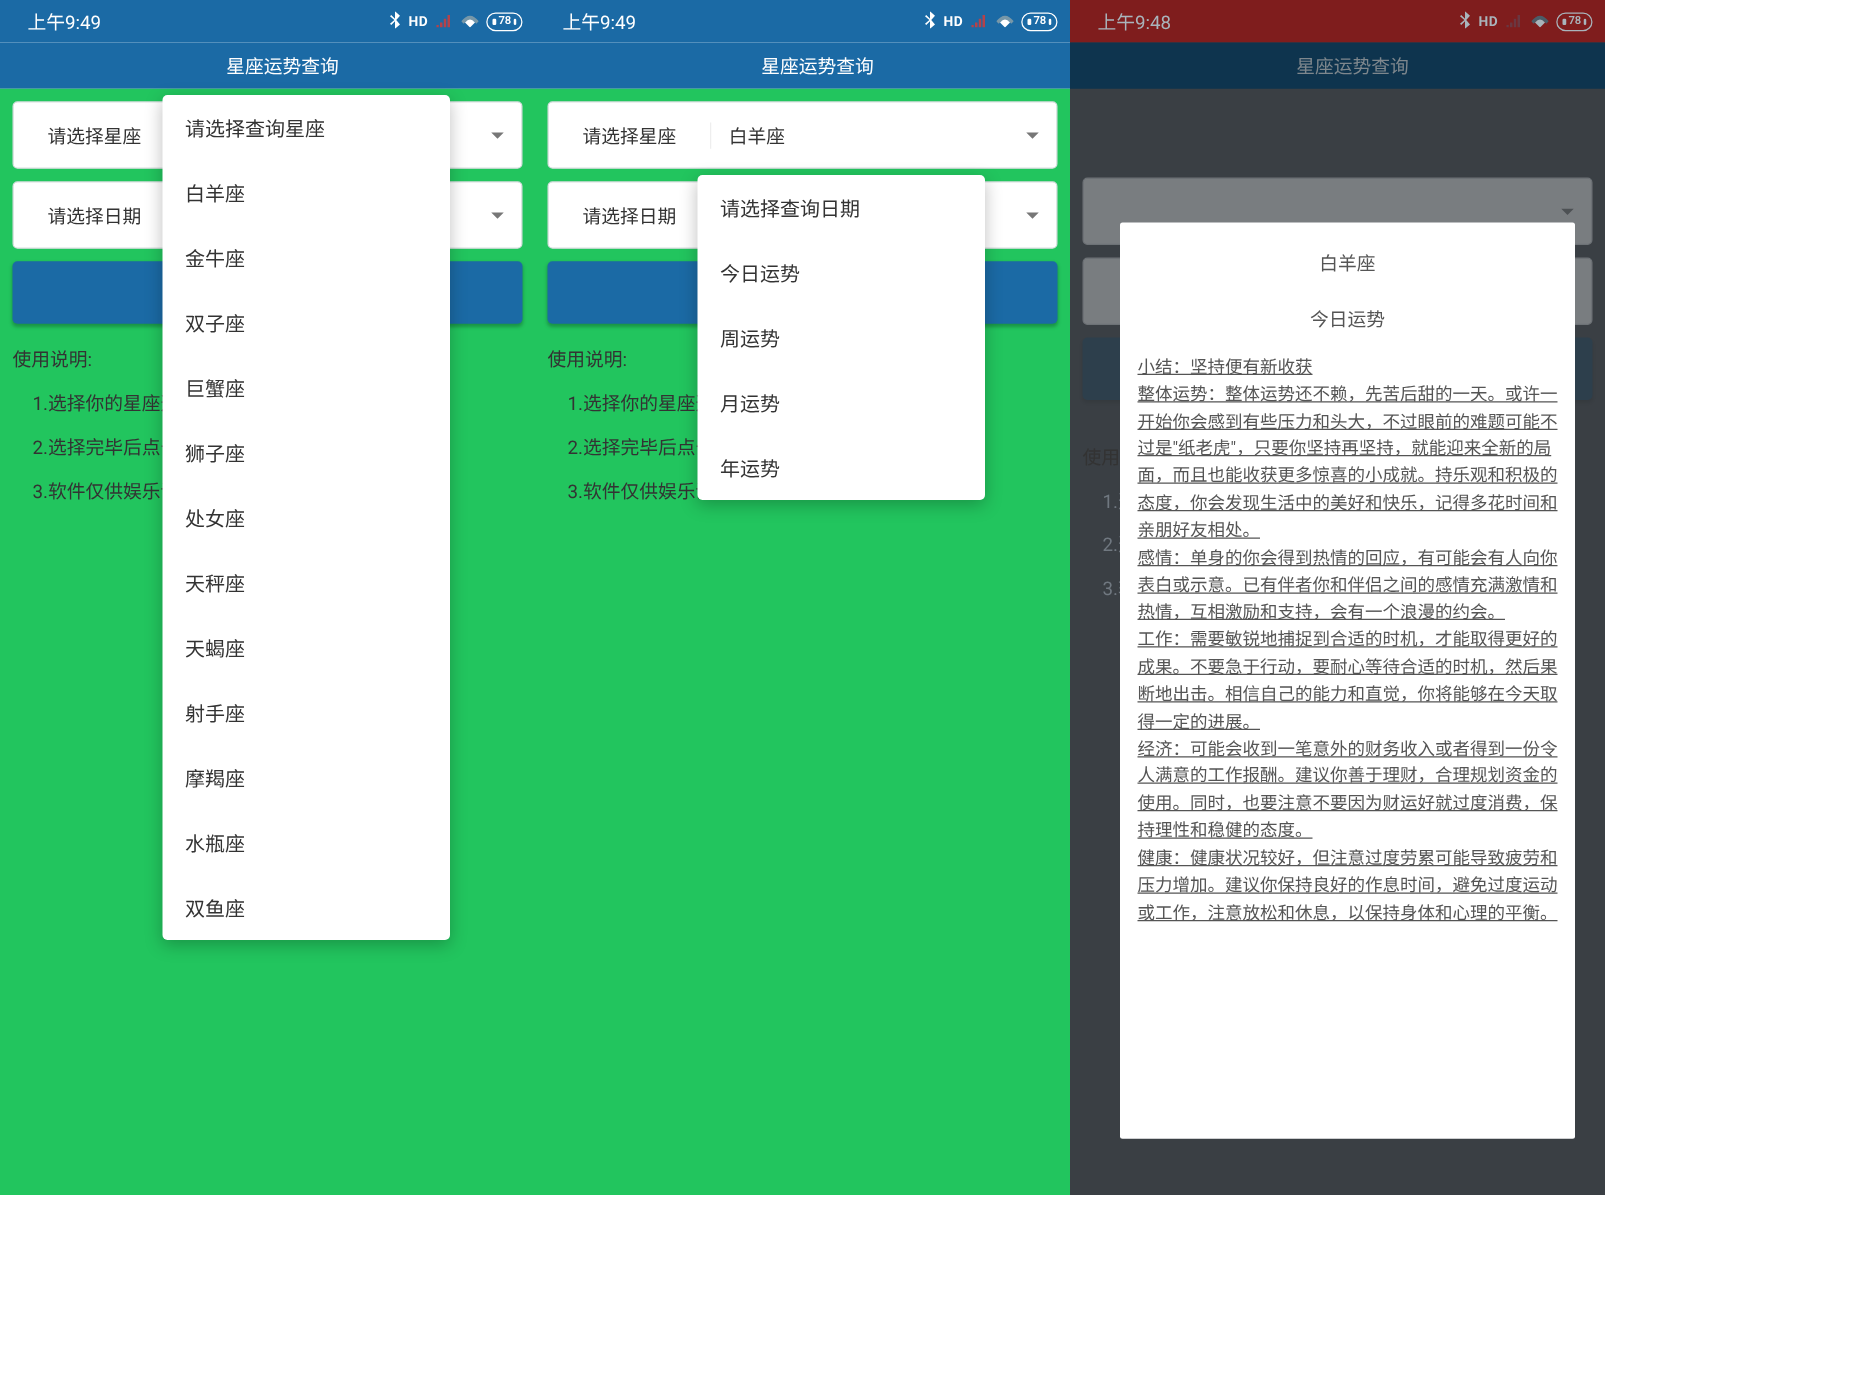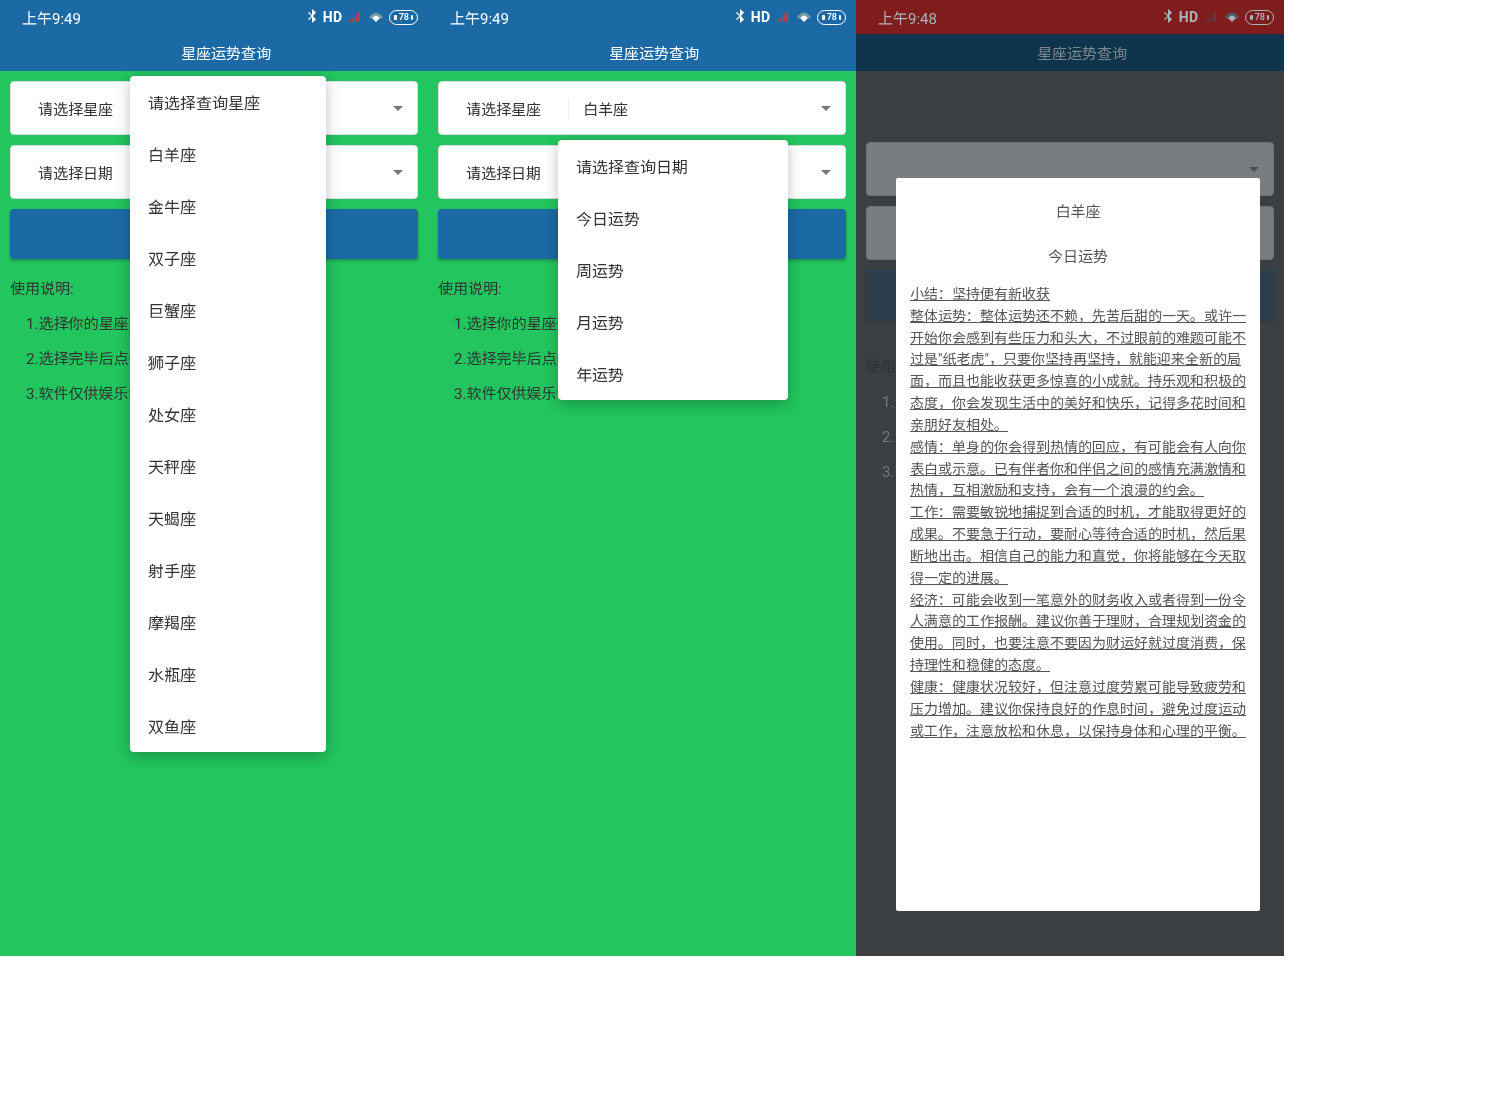--- a/index.html
+++ b/index.html
@@ -7,21 +7,21 @@
     .row { display:flex; width:100%; height:100%; }
     .phone { width:428px; height:956px; position:relative; background:#fff; overflow:hidden; display:flex; flex-direction:column; }
     .phone.dimmed { background:#3a3f44; }
     .phone.dimmed .body-area { background:transparent; }
     
     .status-bar { height:34px; background:#1b6aa5; color:#fff; display:flex; align-items:center; justify-content:space-between; padding:0 10px 0 22px; font-size:15px;gap:16px; }
     .phone.dimmed .status-bar { background:#7f1d1d; color:#a9b4bb; }
     .status-right { display:flex; align-items:center; gap:6px; font-size:12px; }
     .bt-icon svg, .hd-icon svg, .sig1 svg, .sig2 svg { fill:#fff; }
     .phone.dimmed .bt-icon svg,.phone.dimmed .hd-icon svg,.phone.dimmed .sig1 svg,.phone.dimmed .sig2 svg { fill:#a9b4bb; }
-    .hd { font-size:14px; font-weight:700; letter-spacing:0.5px; line-height:1;}
+    .hd { font-size:11px; font-weight:700; letter-spacing:0.5px; line-height:1;}
     .sig { display:inline-block; }
     .batt { display:inline-flex; align-items:center; border:1.5px solid #fff; border-radius:8px; padding:0 4px; height:15px; font-size:9px; font-weight:600; }
     .phone.dimmed .batt { border-color:#a9b4bb; }
     .batt-dot{width:3px;height:5px;background:#fff;border-radius:1px;margin-right:2px;}
     .phone.dimmed .batt-dot{background:#a9b4bb;}
     .batt-tip{width:2px;height:5px;background:#fff;border-radius:1px;margin-left:2px;}
     .phone.dimmed .batt-tip{background:#a9b4bb;}
     
     .title-bar { height:37px; background:#1b6aa5; color:#fff; display:flex; align-items:center; justify-content:center; font-size:15px;padding-left:24px; }
     .phone.dimmed .title-bar { background:#0e344e; color:#7e878d; }
@@ -93,21 +93,21 @@
         <div class="chevron-wrap">
             <span class="chevron"></span>
           </div>
       </div>
       <div class="btn-query"></div>
       <div class="instructions-title">使用说明:</div>
       <div class="instructions-line hidden-overflow">1.选择你的星座选择查询</div>
       <div class="instructions-line hidden-overflow">2.选择完毕后点击'查询'</div>
       <div class="instructions-line hidden-overflow">3.软件仅供娱乐请勿用于</div>
 
-      <div class="popup" style="left:130px; top:5px; width:196px;">
+      <div class="popup" style="left:130px; top:5px; width:230px;">
         <div class="popup-item">请选择查询星座</div>
         <div class="popup-item">白羊座</div>
         <div class="popup-item">金牛座</div>
         <div class="popup-item">双子座</div>
         <div class="popup-item">巨蟹座</div>
         <div class="popup-item">狮子座</div>
         <div class="popup-item">处女座</div>
         <div class="popup-item">天秤座</div>
         <div class="popup-item">天蝎座</div>
         <div class="popup-item">射手座</div>

